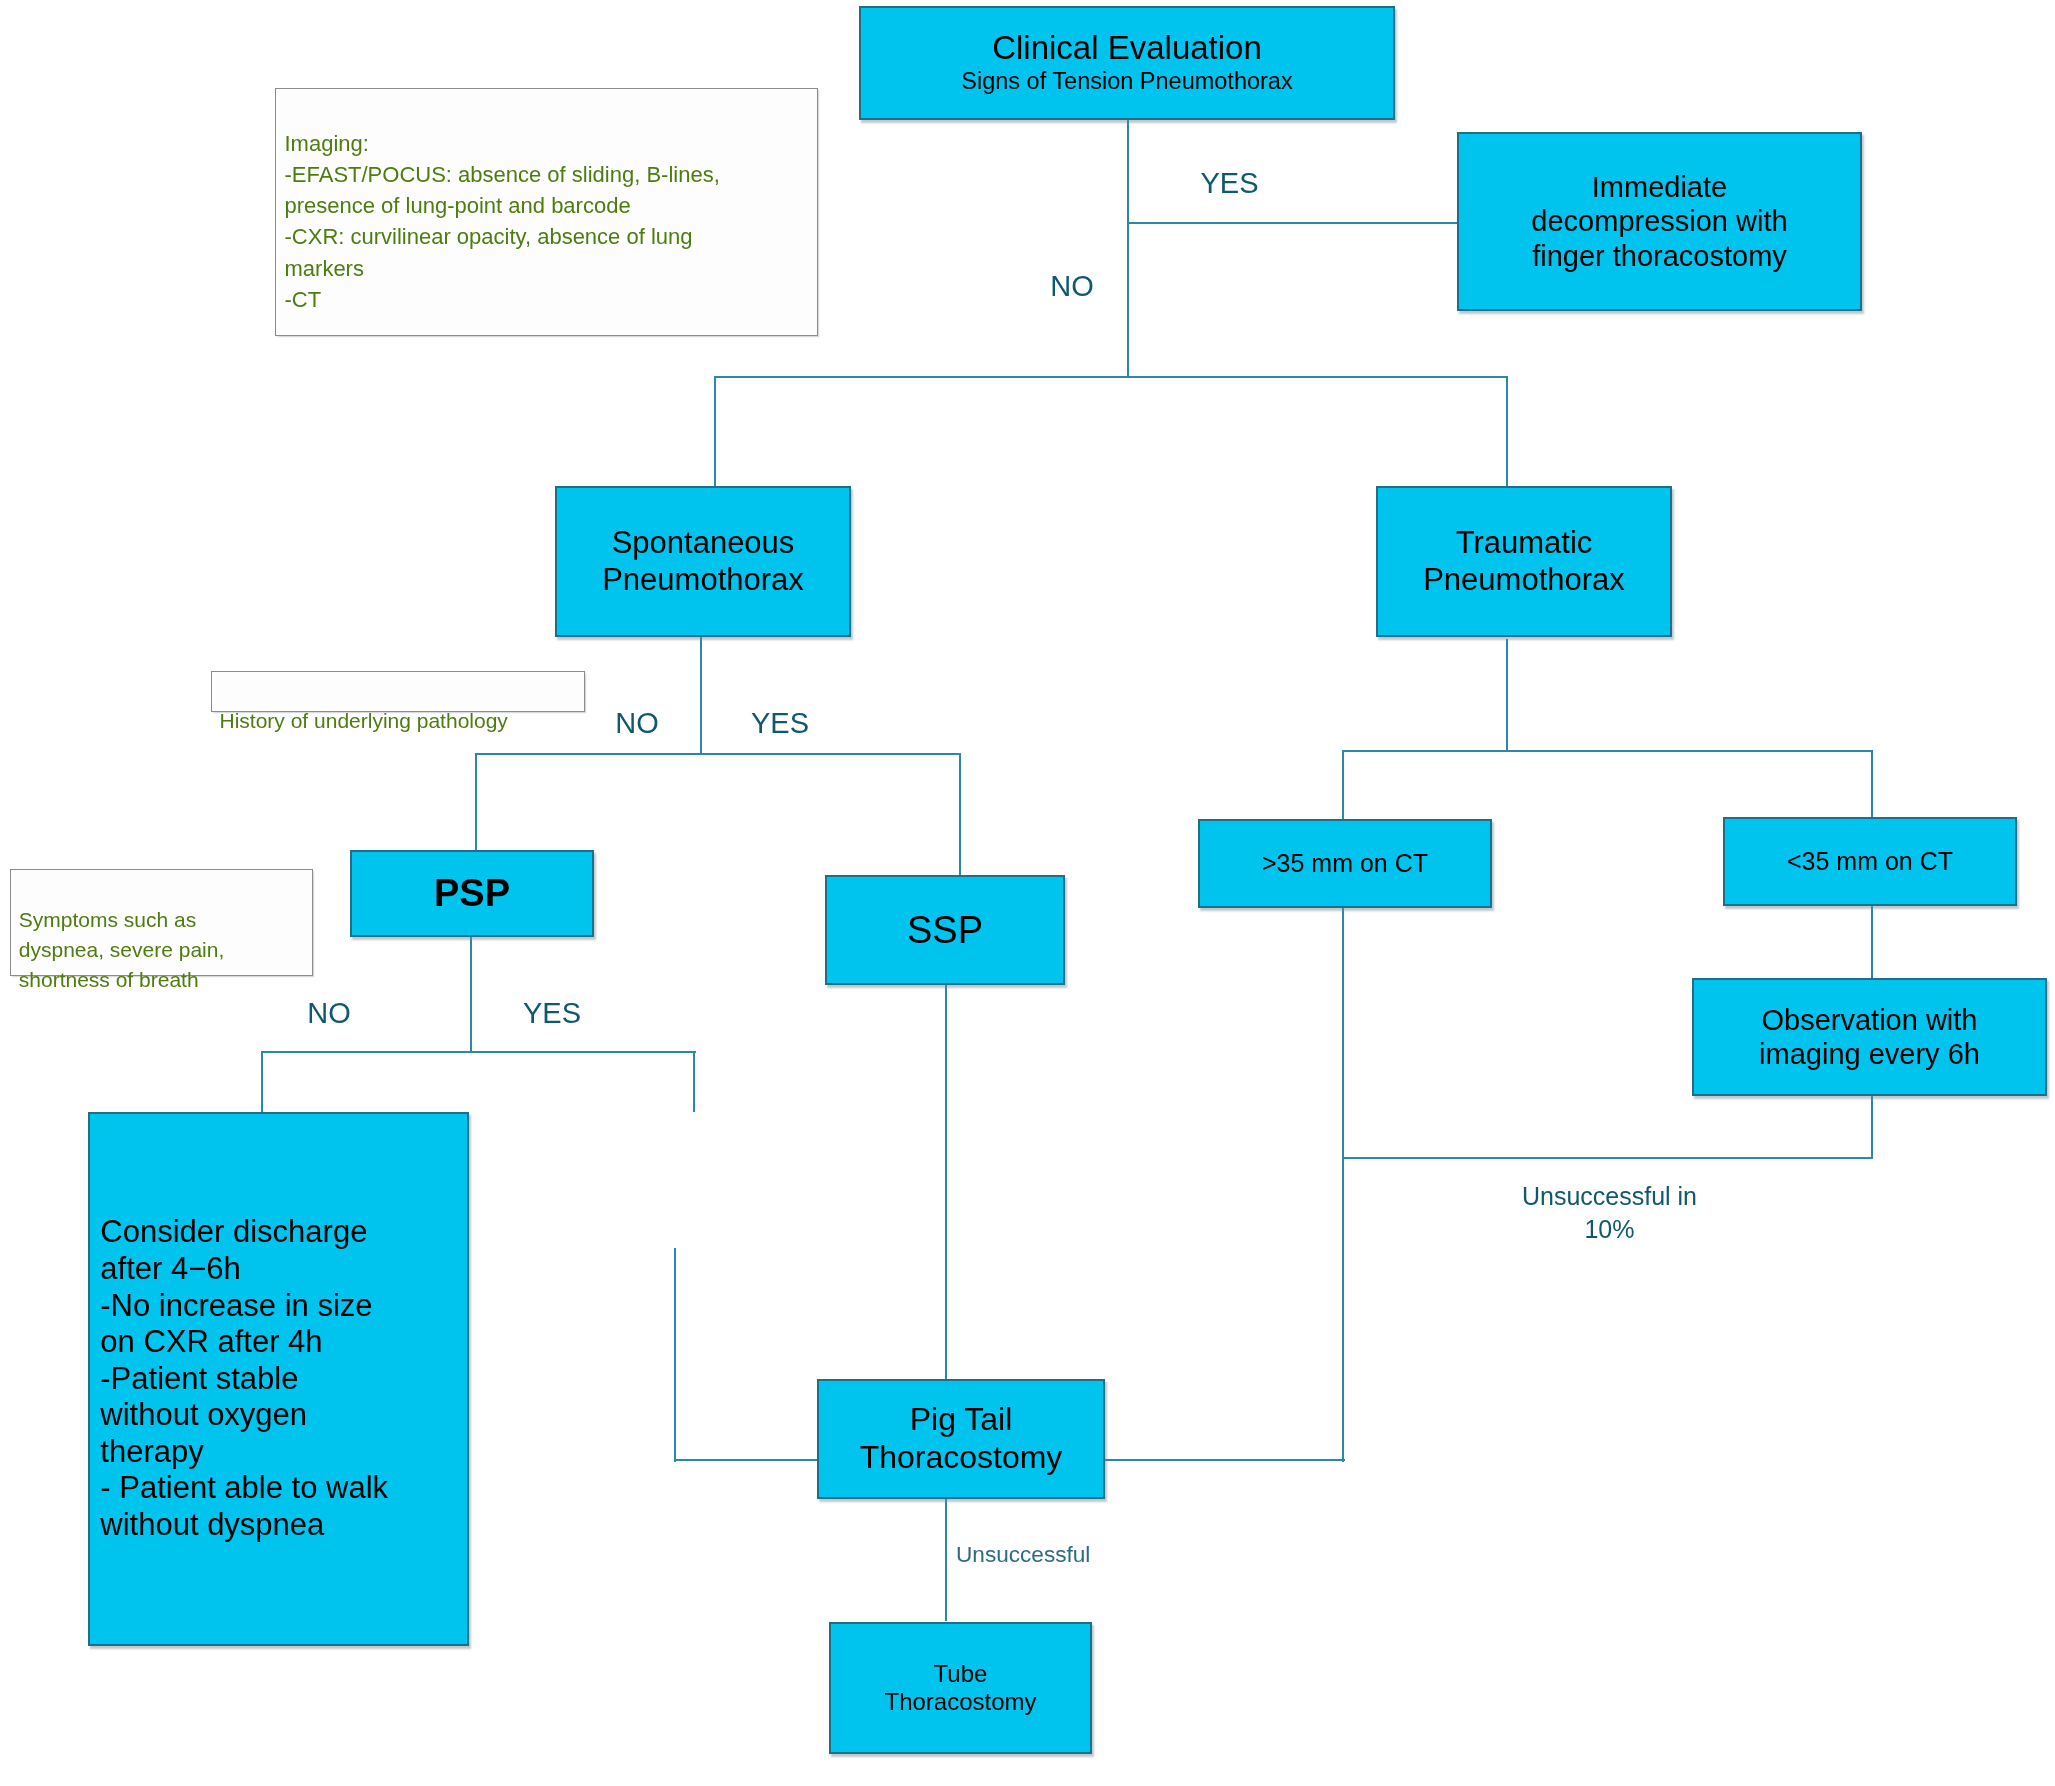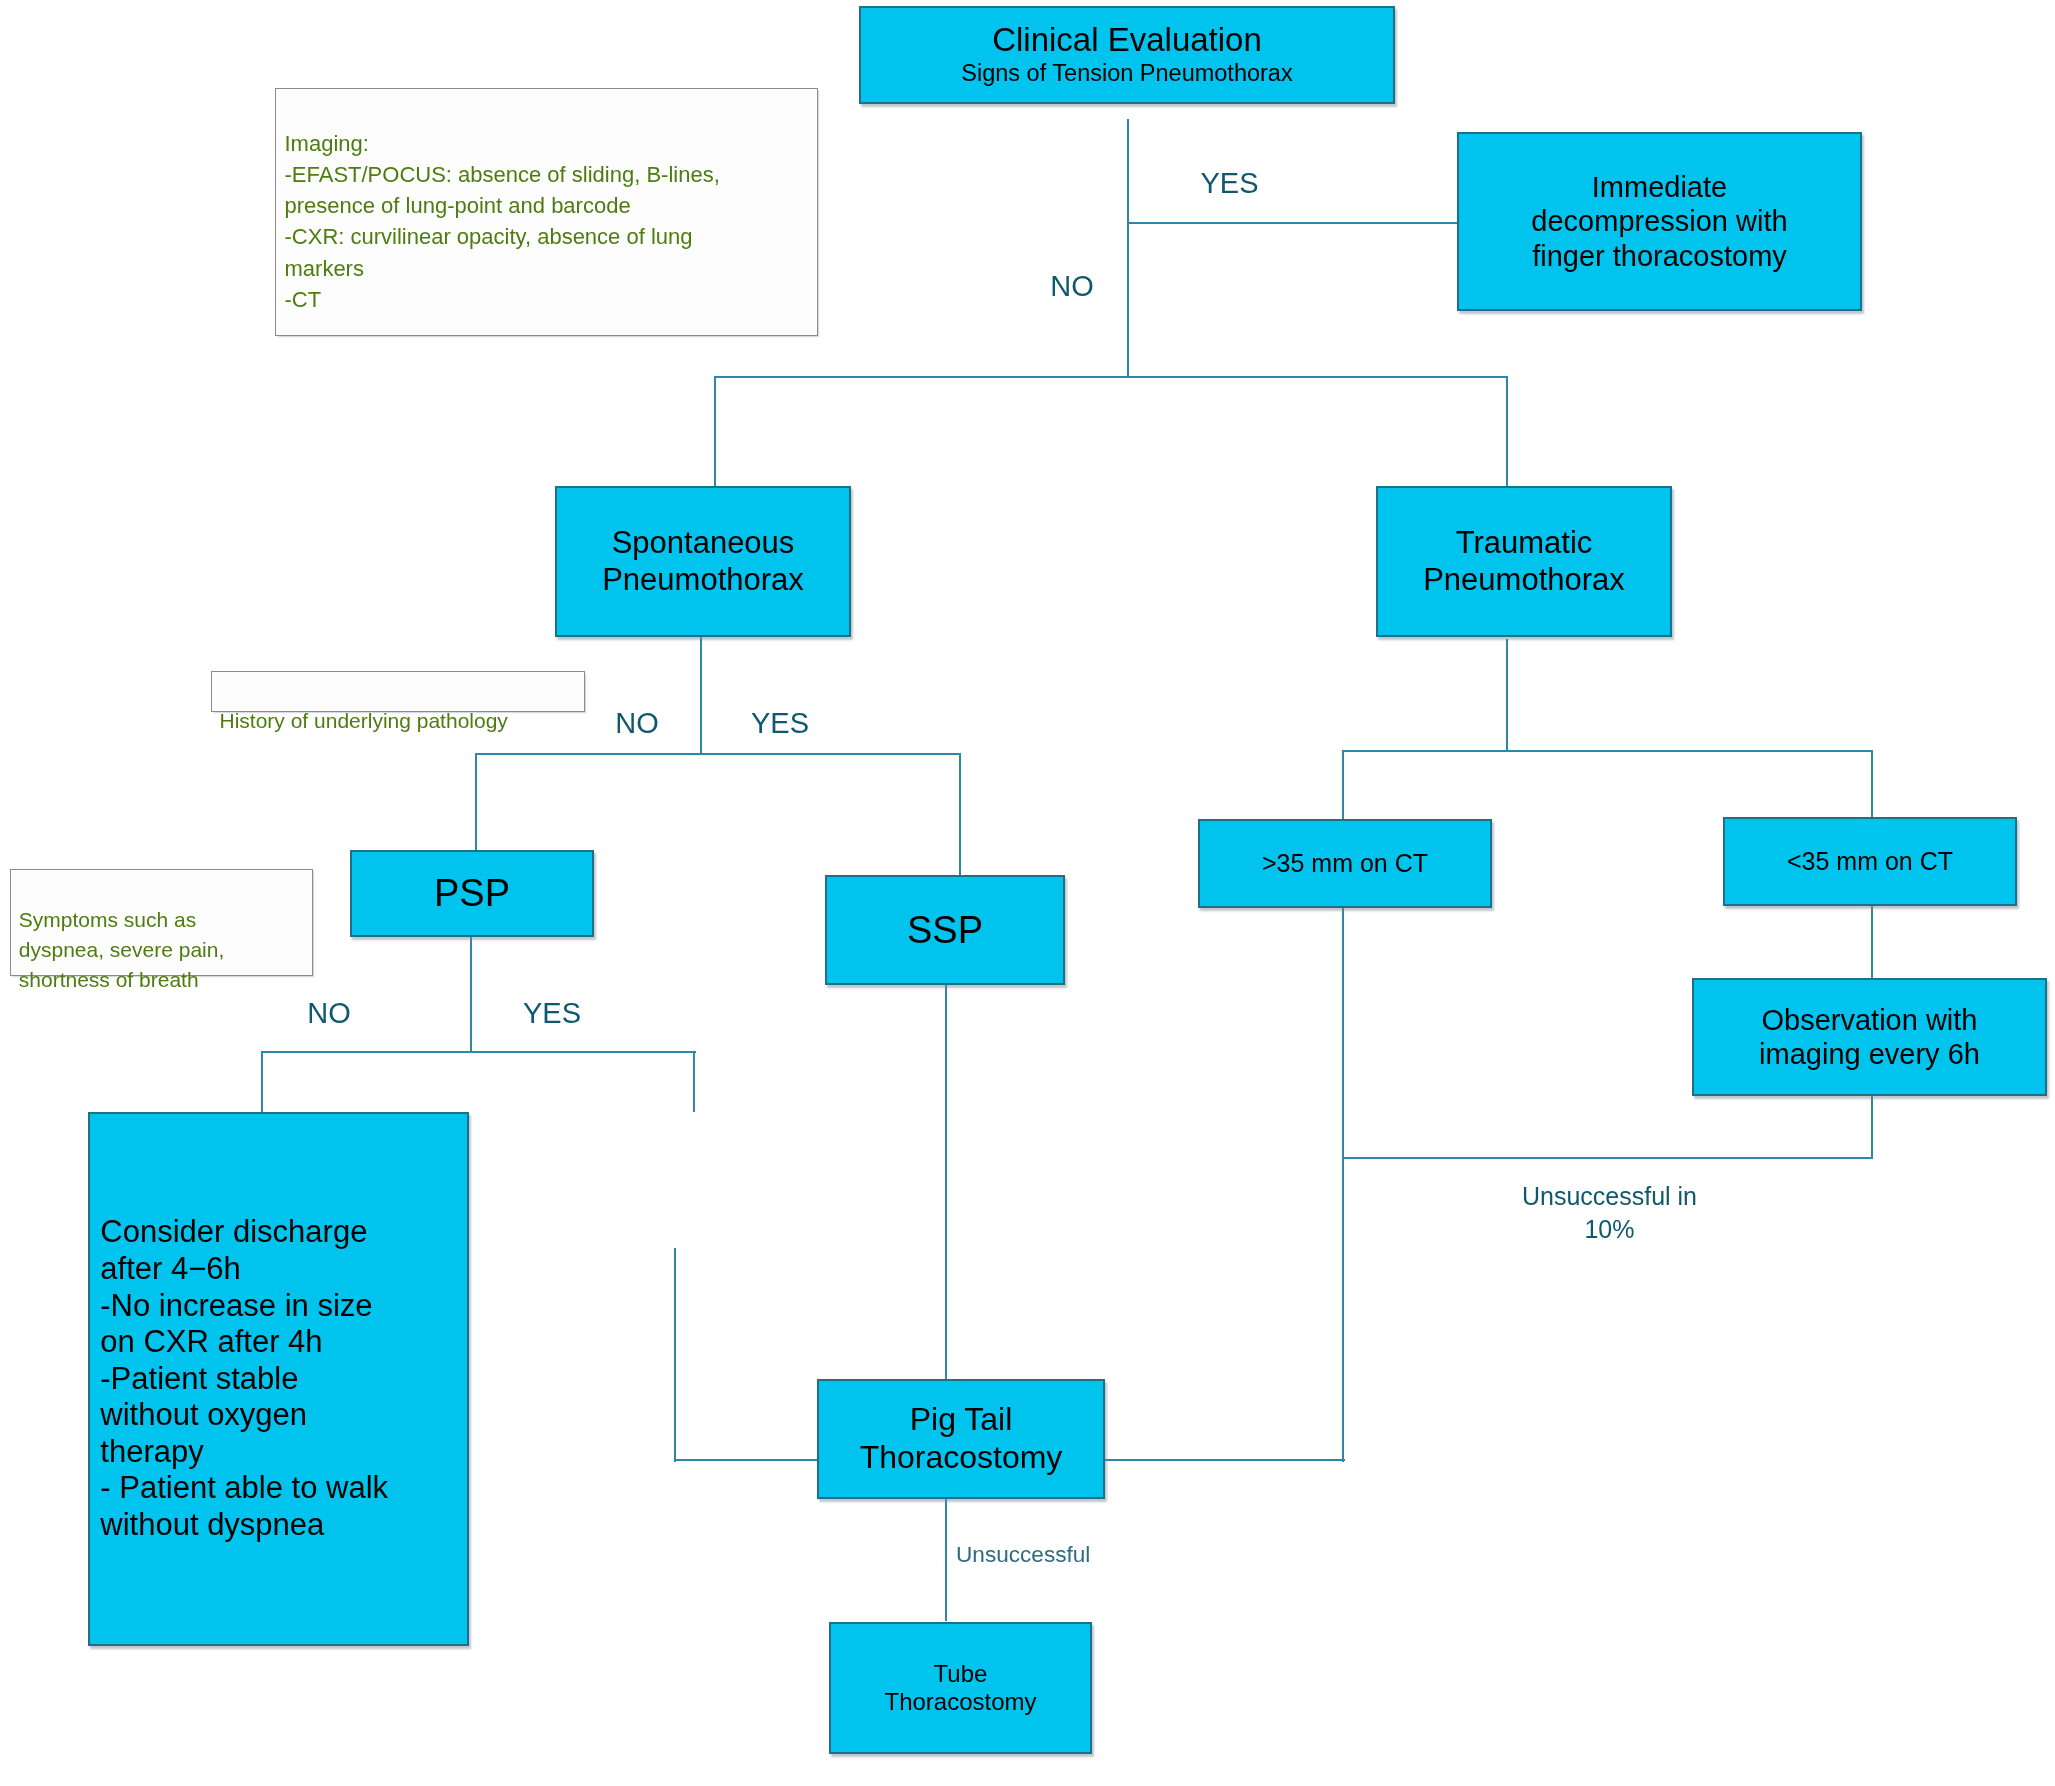--- a/index.html
+++ b/index.html
@@ -91,42 +91,42 @@
   <div class="vline" style="left:1871px;top:750px;height:71px;"></div>
 
   <div class="vline" style="left:1342px;top:907px;height:555px;"></div>
   <div class="hline" style="left:1105px;top:1459px;width:240px;"></div>
 
   <div class="vline" style="left:1871px;top:905px;height:73px;"></div>
 
   <div class="vline" style="left:1871px;top:1095px;height:63px;"></div>
   <div class="hline" style="left:1342px;top:1157px;width:531px;"></div>
 
-  <div class="node" style="left:859px;top:5.6px;width:536px;height:98px;flex-direction:column;">
+  <div class="node" style="left:859px;top:5.6px;width:536px;height:114px;flex-direction:column;">
     <div class="txt" style="font-size:33px;">Clinical Evaluation</div>
     <div class="txt" style="font-size:23.5px;">Signs of Tension Pneumothorax</div>
   </div>
 
   <div class="node" style="left:1457px;top:132px;width:405px;height:179px;font-size:29px;">
     <div class="txt">Immediate
 decompression with
 finger thoracostomy</div>
   </div>
 
   <div class="node" style="left:555px;top:486px;width:296px;height:151px;font-size:31px;">
     <div class="txt">Spontaneous
 Pneumothorax</div>
   </div>
 
   <div class="node" style="left:1376px;top:486px;width:296px;height:151px;font-size:31px;">
     <div class="txt">Traumatic
 Pneumothorax</div>
   </div>
 
-  <div class="node" style="left:350px;top:850px;width:244px;height:87px;font-size:38px;">
+  <div class="node" style="left:350px;top:850px;width:244px;height:87px;font-size:38px;font-weight:bold;">
     <div class="txt">PSP</div>
   </div>
 
   <div class="node" style="left:825px;top:875px;width:240px;height:110px;font-size:38px;">
     <div class="txt">SSP</div>
   </div>
 
   <div class="node" style="left:1198px;top:819px;width:294px;height:89px;font-size:25px;">
     <div class="txt">&gt;35 mm on CT</div>
   </div>

